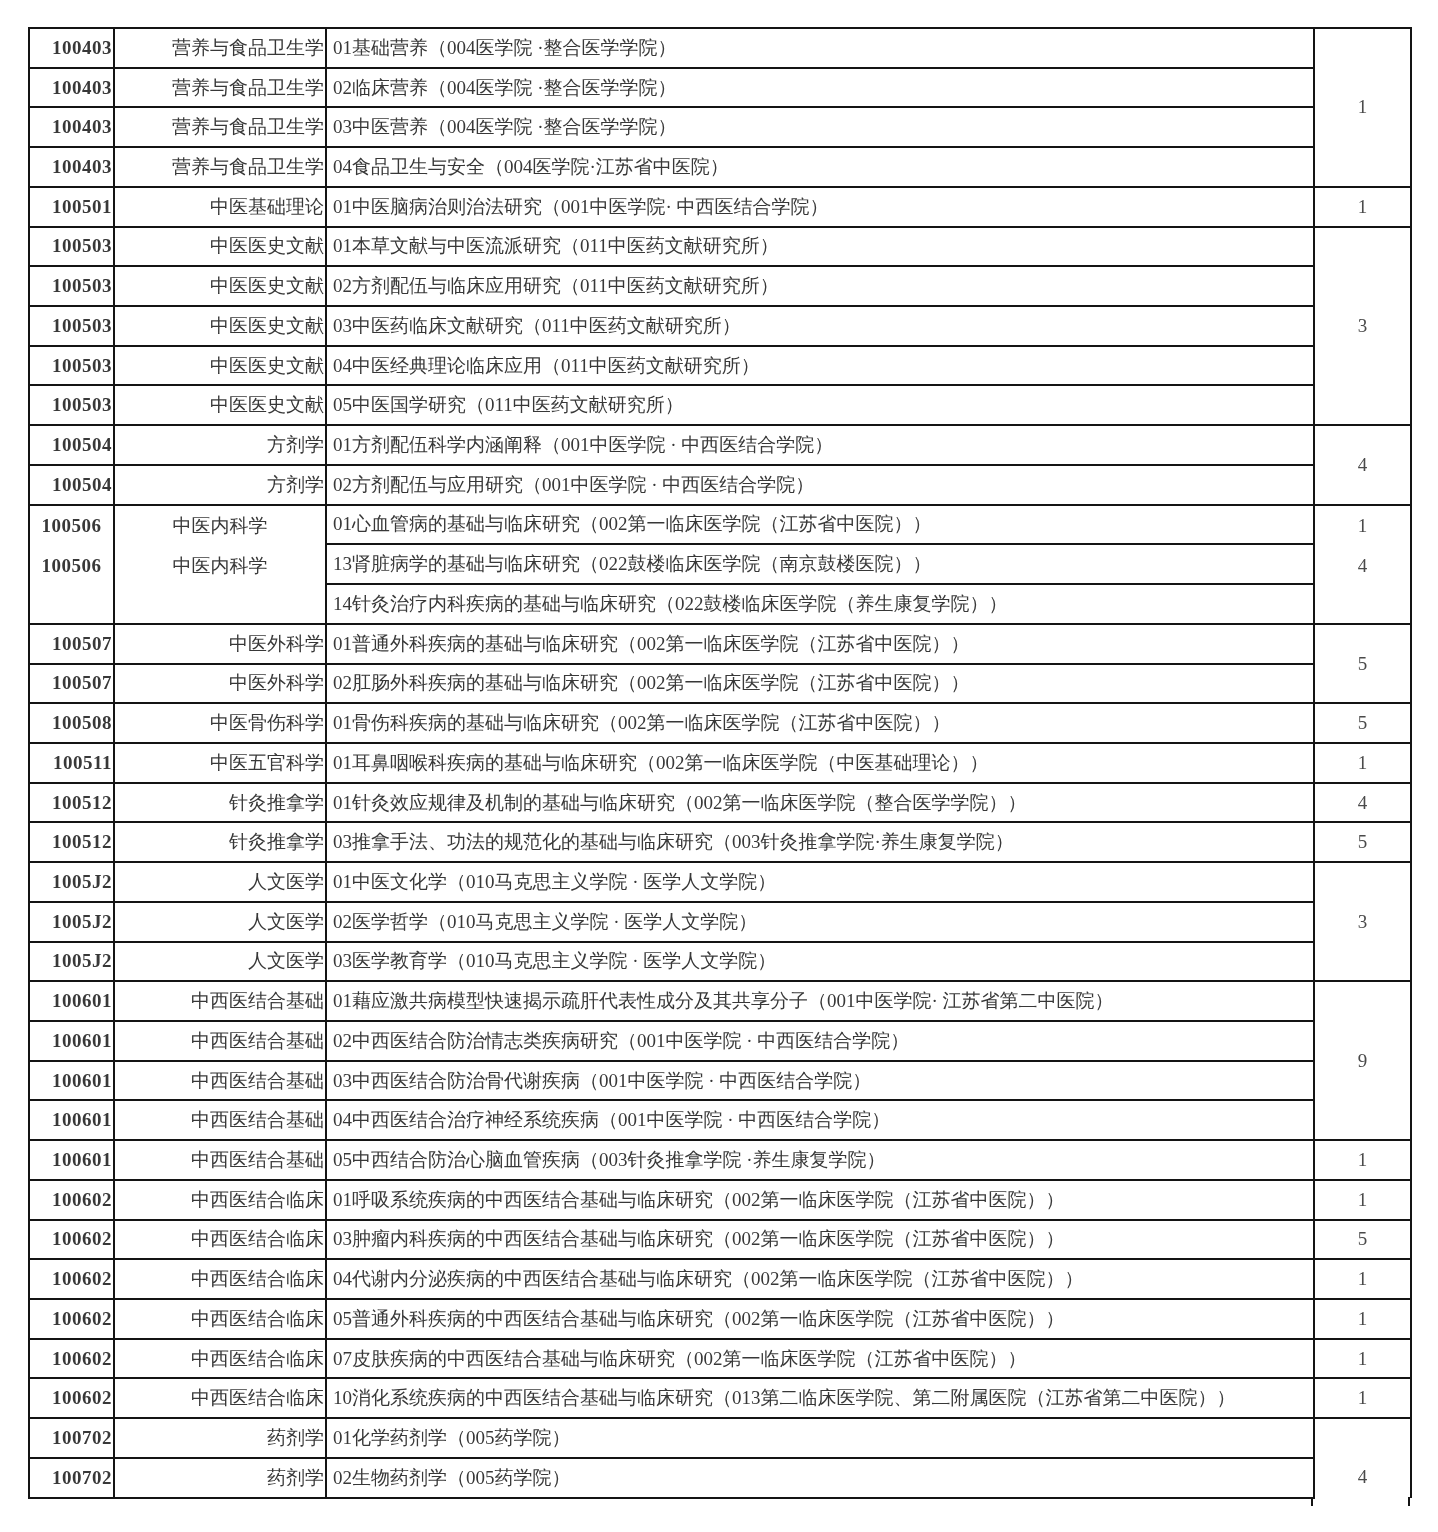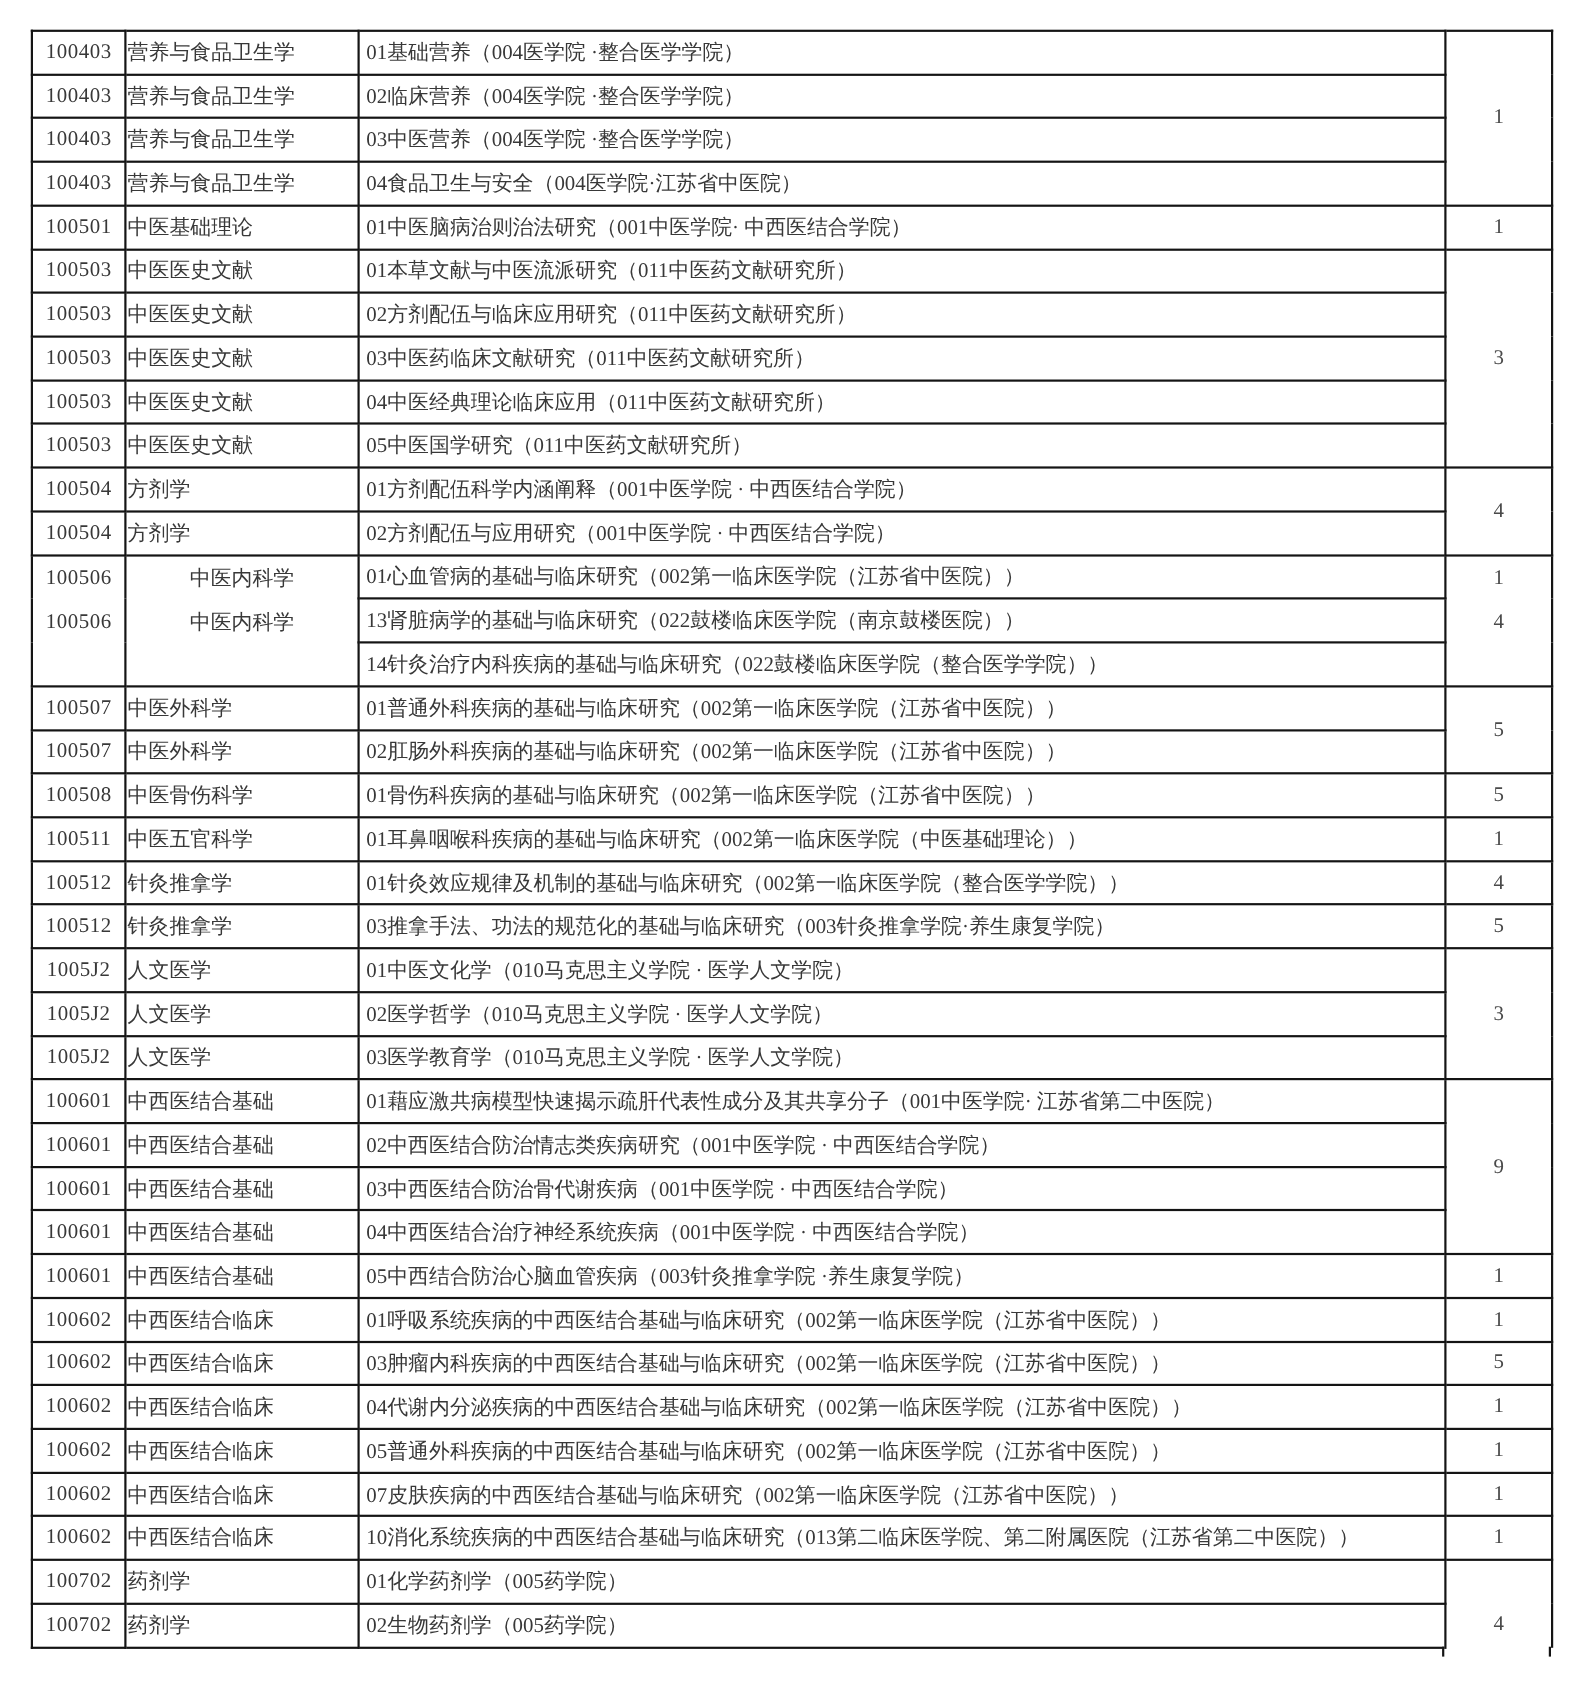--- a/index.html
+++ b/index.html
@@ -19,22 +19,22 @@
   col.col-dir{width:988px;}
   col.col-quota{width:97px;}
   tr{height:39.72px;}
   td{
     border:2px solid #141414;
     font-size:19px;
     overflow:hidden;
     white-space:nowrap;
     vertical-align:middle;
   }
-  td.c-code{text-align:center;letter-spacing:0.5px;}
-  td.c-major{text-align:left;}
+  td.c-code{text-align:right;letter-spacing:0.5px;font-weight:bold;}
+  td.c-major{text-align:right;}
   td.c-dir{text-align:left;padding:0 4px 0 6px;}
   td.c-quota{text-align:center;color:#4a4a4a;}
   td.v-top{vertical-align:top;margin-left:32px;}
   td.v-low{vertical-align:bottom;}
   td.open-bottom{border-bottom:none;}
   .cell-line{
     height:39.72px;display:flex;align-items:center;justify-content:center;
   }
   .cell-line.auto{height:auto;display:block;}
   
@@ -136,21 +136,21 @@
           <td class="c-dir">01心血管病的基础与临床研究（002第一临床医学院（江苏省中医院））</td>
           <td class="c-quota v-top" rowspan="3">
             <div class="cell-line">1</div>
             <div class="cell-line">4</div>
           </td>
         </tr>
         <tr>
           <td class="c-dir">13肾脏病学的基础与临床研究（022鼓楼临床医学院（南京鼓楼医院））</td>
         </tr>
         <tr>
-          <td class="c-dir">14针灸治疗内科疾病的基础与临床研究（022鼓楼临床医学院（整合医学学院））</td>
+          <td class="c-dir">14针灸治疗内科疾病的基础与临床研究（022鼓楼临床医学院（养生康复学院））</td>
         </tr>
         <tr>
           <td class="c-code">100507</td>
           <td class="c-major">中医外科学</td>
           <td class="c-dir">01普通外科疾病的基础与临床研究（002第一临床医学院（江苏省中医院））</td>
           <td class="c-quota" rowspan="2">
             <div class="cell-line auto">5</div>
           </td>
         </tr>
         <tr>

